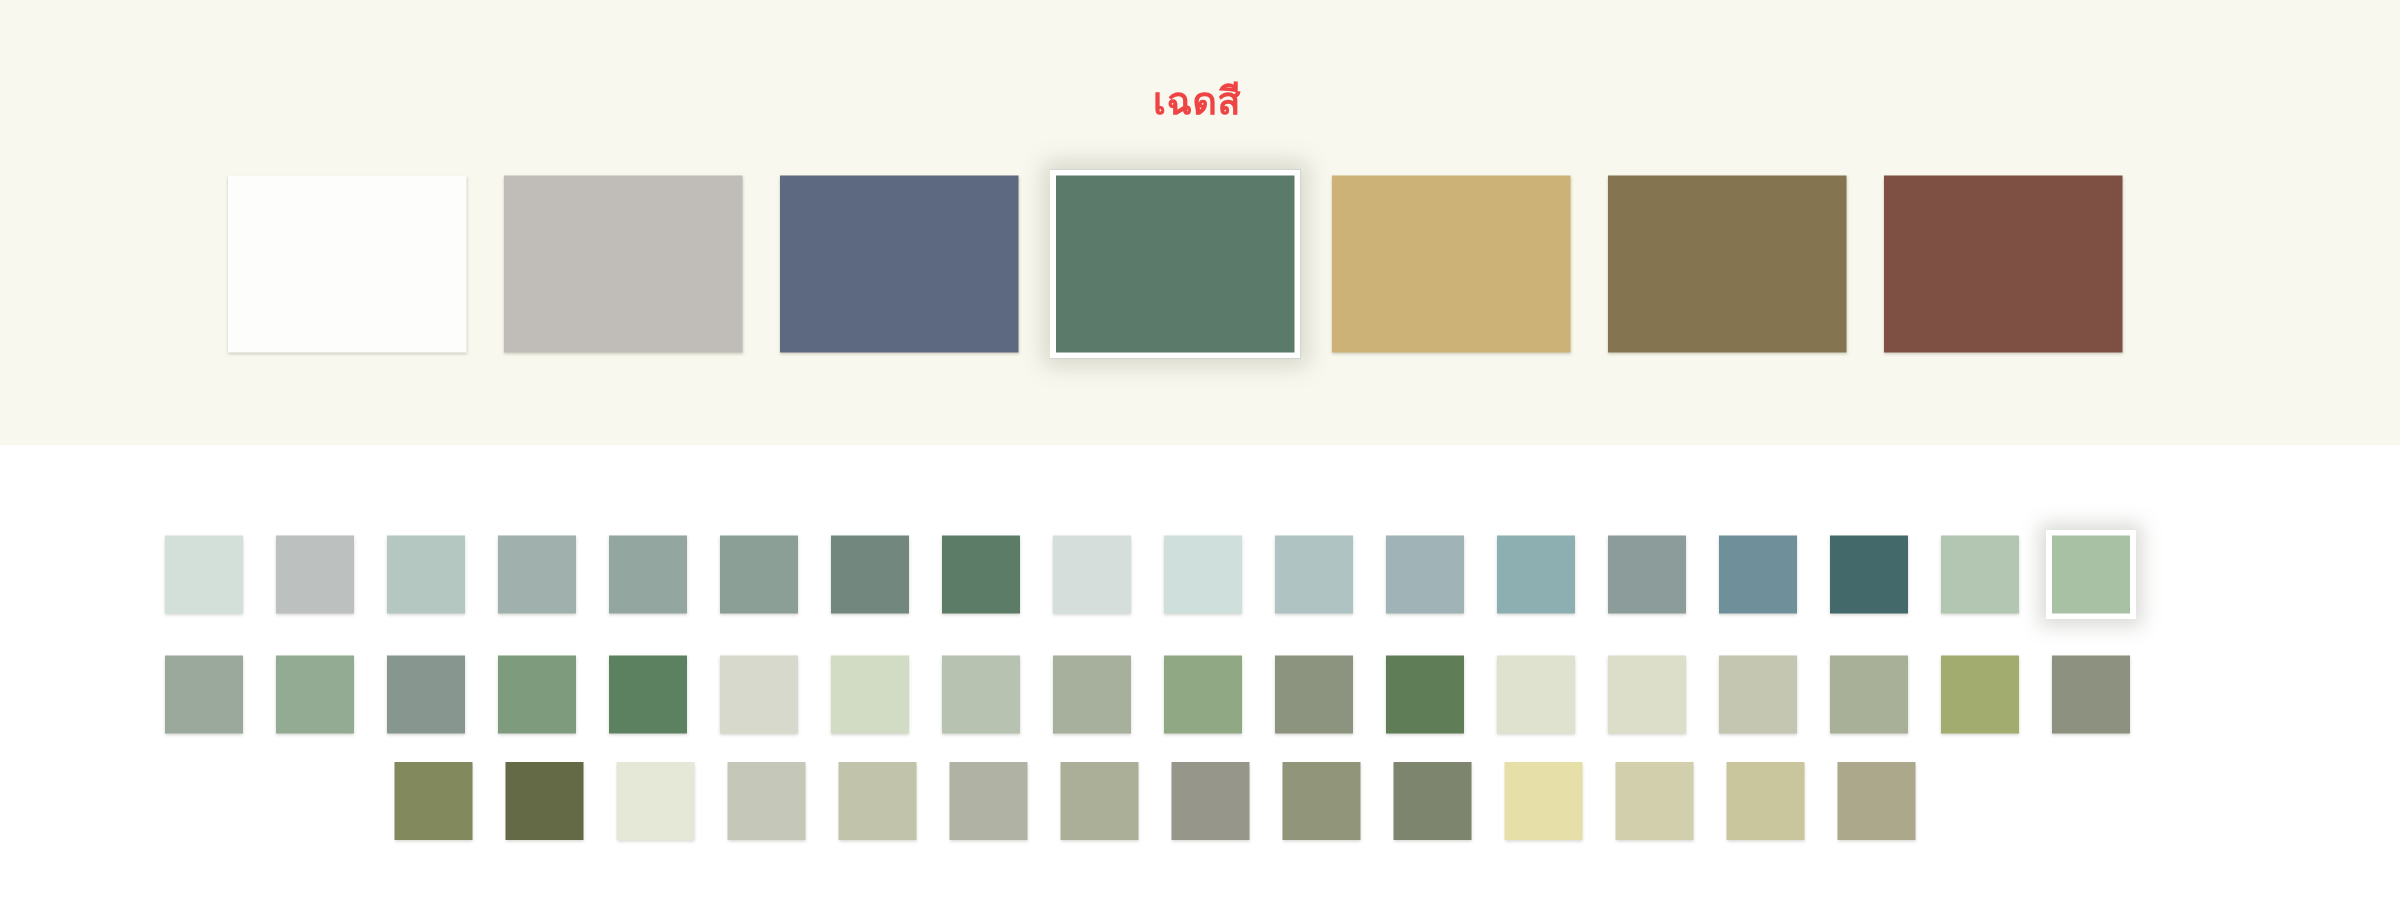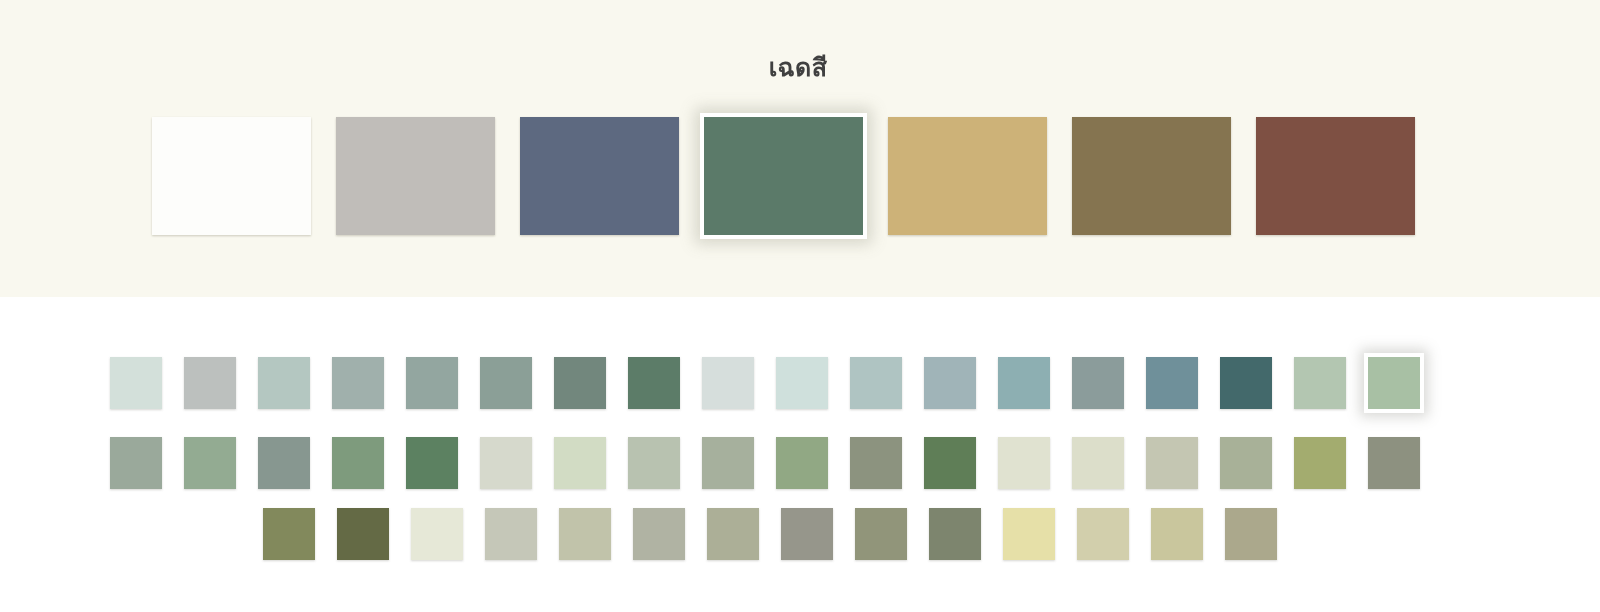--- a/index.html
+++ b/index.html
@@ -30,21 +30,21 @@
     box-sizing: border-box;
   }
   .featured-title {
     position: absolute;
     left: 0;
     top: 52px;
     width: 1596px;
     text-align: center;
     font-size: 25px;
     font-weight: bold;
-    color: #404040;
+    color: #ef4444;
     letter-spacing: 0.4px;
     line-height: 32px;
   }
   .featured-row {
     position: absolute;
     left: 152px;
     top: 117px;
     width: 1290px;
     height: 118px;
   }

